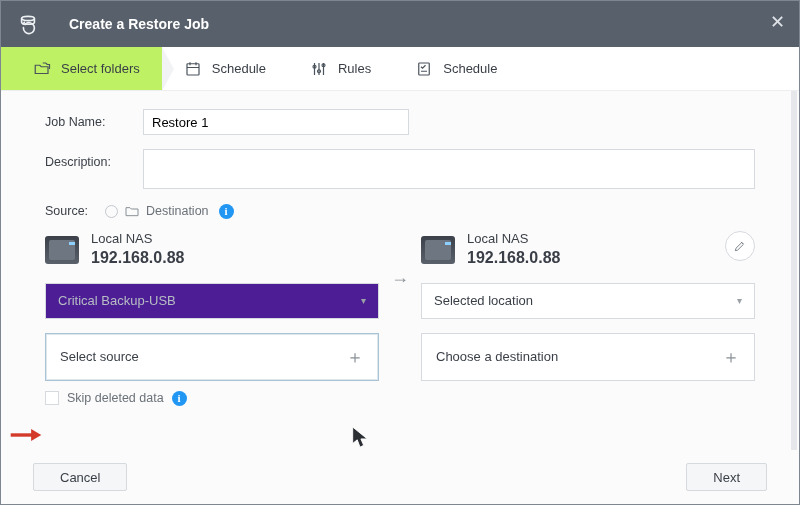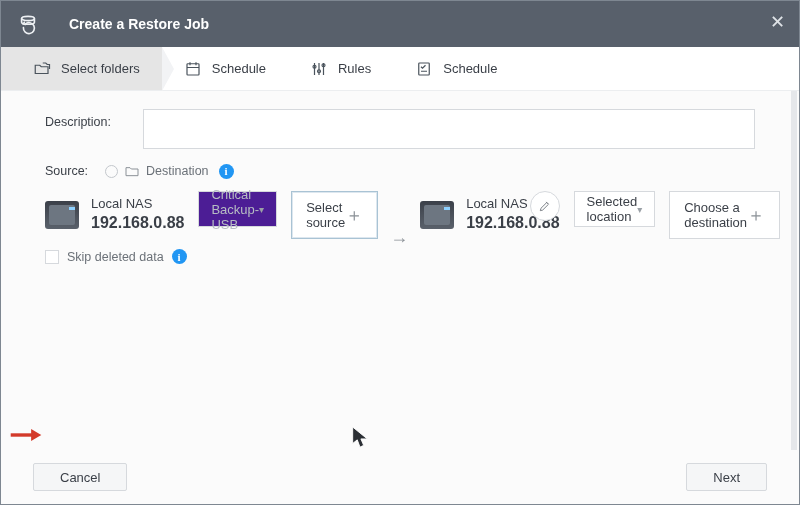--- a/index.html
+++ b/index.html
@@ -48,21 +48,21 @@
     display:flex; align-items:stretch;
     border-bottom:1px solid #eceef0;
   }
   .tab {
     display:flex; align-items:center; gap:10px;
     padding:0 22px; color:var(--text-dark);
     cursor:pointer; position:relative;
     font-size:13px;
   }
   .tab.active {
-    background:#e5e5e5;
+    background:#bef264;
     padding-left:32px;
   }
   .tab.active::after {
     content:""; position:absolute; right:-12px; top:0; bottom:0;
     width:0; height:0;
     border-top:22px solid transparent;
     border-bottom:22px solid transparent;
     border-left:12px solid #f2f3f5;
   }
   .tab-icon { width:18px; height:18px; display:flex; align-items:center; justify-content:center; }
@@ -103,21 +103,21 @@
     display:inline-flex; align-items:center; justify-content:center;
     font-family:Georgia, serif;
   }
 
   .two-col {
     display:grid;
     grid-template-columns: 1fr 30px 1fr;
     align-items:start;
     column-gap:6px;
   }
-  .col { display:flex; gap:14px; }
+  .col { display:flex; flex-direction:column; gap:14px; }
   .device {
     display:flex; align-items:center; gap:12px;
     position:relative;
   }
   .device-icon {
     width:34px; height:28px; background:linear-gradient(#3b4049,#5a616b);
     border-radius:3px; position:relative;
   }
   .device-icon::before {
     content:""; position:absolute; left:4px; right:4px; top:4px; bottom:4px;
@@ -243,20 +243,24 @@
           <path d="M8 9l2 2 4-4M8 15h8"></path>
         </svg>
     </span>
     <span>Schedule</span>
   </div>
 </div>
 
 <div class="content">
   <div class="scroll-hint"></div>
 
+  <div class="form-row">
+    <label>Job Name:</label>
+    <input class="text-input" type="text" value="Restore 1" style="">
+  </div>
 
   <div class="form-row">
     <label>Description:</label>
     <textarea class="textarea" style=""></textarea>
   </div>
 
   <div class="source-row">
     <span class="label">Source:</span>
     <span class="opt">
       <span class="radio-dot"></span>

